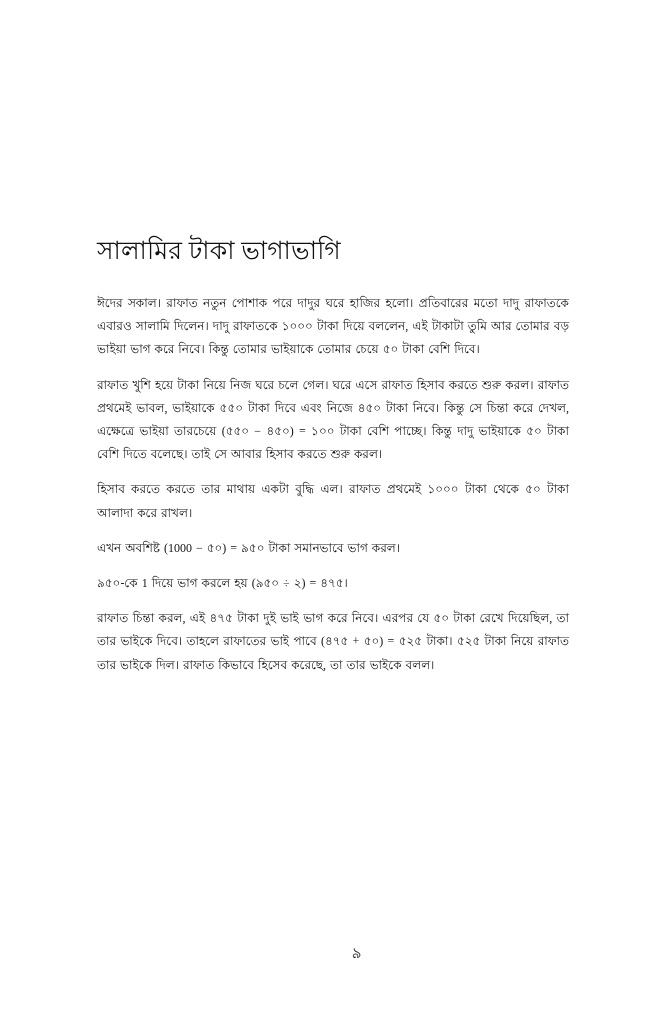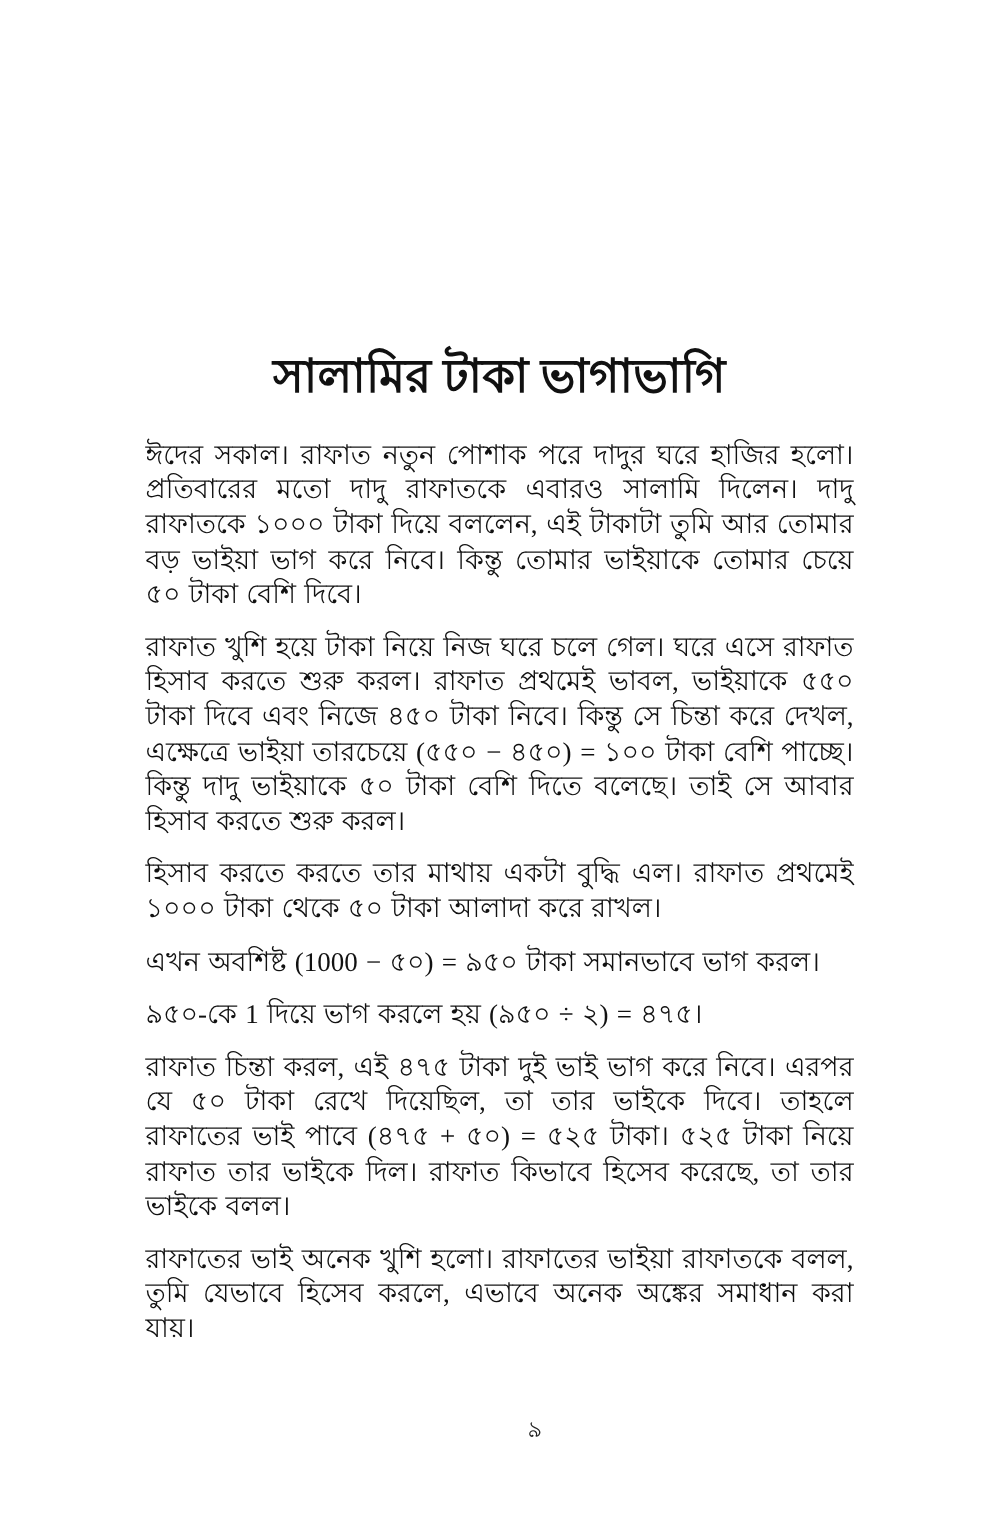--- a/index.html
+++ b/index.html
@@ -23,29 +23,29 @@
     height: 1024px;
     background: #ffffff;
   }
   .text-block {
     position: absolute;
     top: 236px;
     left: 97px;
     width: 472px;
   }
   .doc-title {
-    font-size: 31px;
-    font-weight: bold;
-    text-align: center;
+    font-size: 25px;
+    font-weight: normal;
+    text-align: left;
     margin: 0 0 26px 0;
     line-height: 30px;
     letter-spacing: 0.2px;
   }
   .para {
-    font-size: 18px;
+    font-size: 12px;
     line-height: 23.2px;
     text-align: justify;
     margin: 0 0 12px 0;
     word-spacing: 1px;
   }
   .page-number {
     position: absolute;
     top: 941px;
     left: 0;
     width: 663px;
@@ -64,19 +64,18 @@
   <div class="text-block">
 
     <h1 class="doc-title">সালামির টাকা ভাগাভাগি</h1>
 
     <p class="para">ঈদের সকাল। রাফাত নতুন পোশাক পরে দাদুর ঘরে হাজির হলো। প্রতিবারের মতো দাদু রাফাতকে এবারও সালামি দিলেন। দাদু রাফাতকে ১০০০ টাকা দিয়ে বললেন, এই টাকাটা তুমি আর তোমার বড় ভাইয়া ভাগ করে নিবে। কিন্তু তোমার ভাইয়াকে তোমার চেয়ে ৫০ টাকা বেশি দিবে।</p>
     <p class="para">রাফাত খুশি হয়ে টাকা নিয়ে নিজ ঘরে চলে গেল। ঘরে এসে রাফাত হিসাব করতে শুরু করল। রাফাত প্রথমেই ভাবল, ভাইয়াকে ৫৫০ টাকা দিবে এবং নিজে ৪৫০ টাকা নিবে। কিন্তু সে চিন্তা করে দেখল, এক্ষেত্রে ভাইয়া তারচেয়ে (৫৫০ − ৪৫০) = ১০০ টাকা বেশি পাচ্ছে। কিন্তু দাদু ভাইয়াকে ৫০ টাকা বেশি দিতে বলেছে। তাই সে আবার হিসাব করতে শুরু করল।</p>
     <p class="para">হিসাব করতে করতে তার মাথায় একটা বুদ্ধি এল। রাফাত প্রথমেই ১০০০ টাকা থেকে ৫০ টাকা আলাদা করে রাখল।</p>
     <p class="para">এখন অবশিষ্ট (1000 − ৫০) = ৯৫০ টাকা সমানভাবে ভাগ করল।</p>
     <p class="para">৯৫০-কে 1 দিয়ে ভাগ করলে হয় (৯৫০ ÷ ২) = ৪৭৫।</p>
     <p class="para">রাফাত চিন্তা করল, এই ৪৭৫ টাকা দুই ভাই ভাগ করে নিবে। এরপর যে ৫০ টাকা রেখে দিয়েছিল, তা তার ভাইকে দিবে। তাহলে রাফাতের ভাই পাবে (৪৭৫ + ৫০) = ৫২৫ টাকা। ৫২৫ টাকা নিয়ে রাফাত তার ভাইকে দিল। রাফাত কিভাবে হিসেব করেছে, তা তার ভাইকে বলল।</p>
-    <p class="para">রাফাতের ভাই অনেক খুশি হলো। রাফাতের ভাইয়া রাফাতকে বলল, তুমি যেভাবে হিসেব করলে, এভাবে অনেক অঙ্কের সমাধান করা যায়।</p>
 
   </div>
 
   <div class="page-number">৯</div>
 
 </div>
 
 </body></html>

